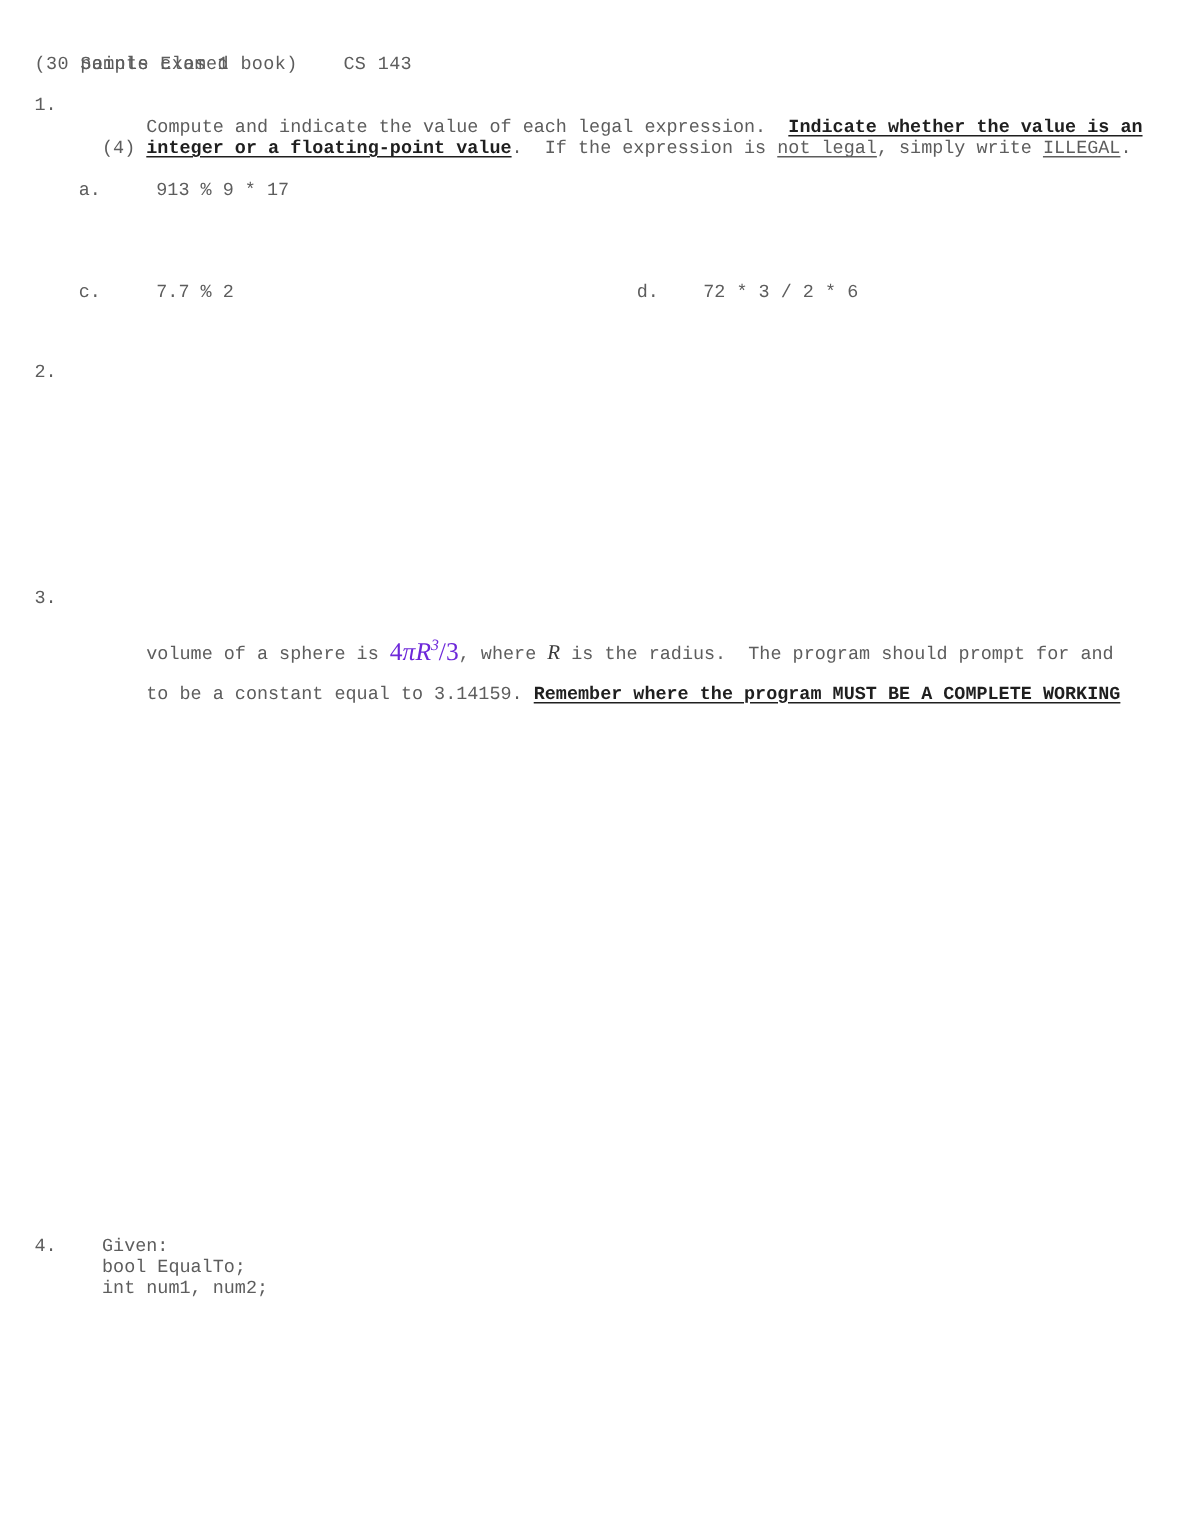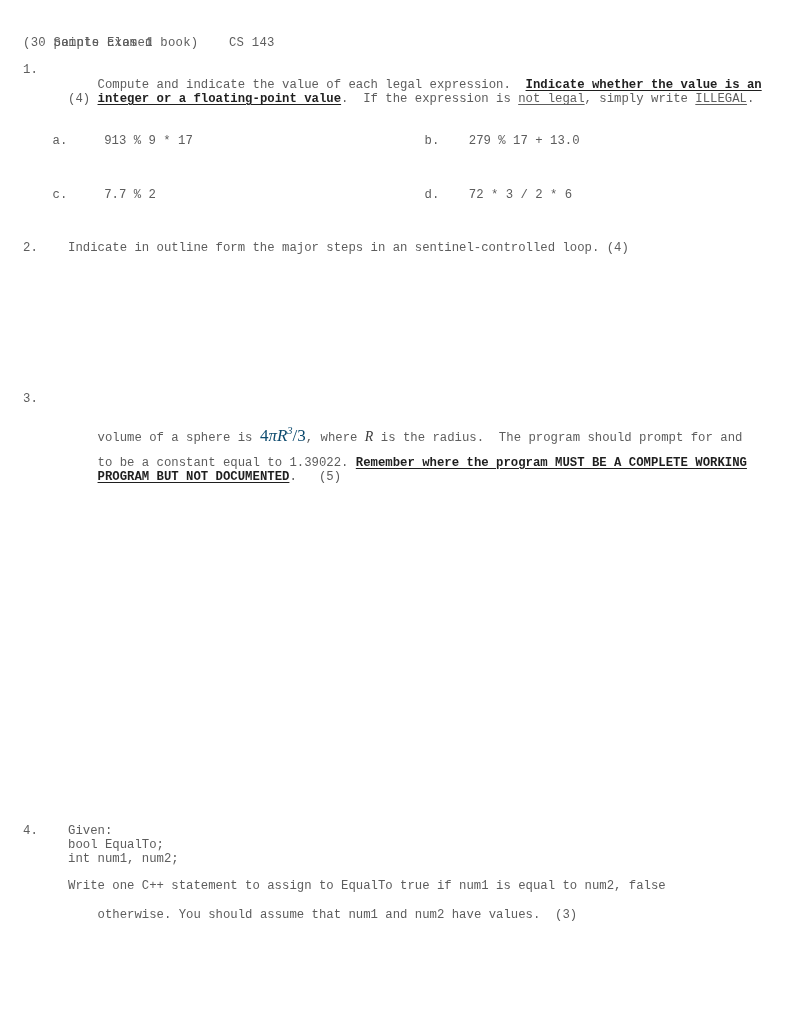--- a/index.html
+++ b/index.html
@@ -56,21 +56,21 @@
   .ul {
     text-decoration: underline;
     text-underline-offset: 2px;
   }
 
   
   .math {
     font-family: "Liberation Serif", "DejaVu Serif", serif;
     font-style: italic;
     font-size: 17px;
-    color: #0c4a6e;
+    color: #6d28d9;
     letter-spacing: 0;
     vertical-align: -1px;
   }
   .math .up {
     font-style: normal;
   }
   .math sup {
     font-size: 0.62em;
     vertical-align: super;
     font-style: italic;
@@ -101,58 +101,47 @@
   <div class="qbody" style="top:63px;">
     <span>Compute and indicate the value of each legal expression.  </span><span class="emph">Indicate whether the value is an</span>
   </div>
 
   <div class="qbody" style="top:77.5px;">
     <span class="emph">integer or a floating-point value</span><span>.  If the expression is </span><span class="ul">not legal</span><span>, simply write </span><span class="ul">ILLEGAL</span><span>.</span>
   </div>
 
   <div class="qbody" style="top:92px;">(4)</div>
 
-  <div class="colA" style="top:119px;">
+  <div class="colA" style="top:105px;">
     <span>a.</span><span>     </span><span>913 % 9 * 17</span>
-  </div>
-  <div class="colB" style="top:119px;">
-    <span>b.</span><span>    </span><span>279 % 17 + 13.0</span>
   </div>
 
   <div class="colA" style="top:173px;">
     <span>c.</span><span>     </span><span>7.7 % 2</span>
   </div>
   <div class="colB" style="top:173px;">
     <span>d.</span><span>    </span><span>72 * 3 / 2 * 6</span>
   </div>
 
   <div class="qnum" style="top:241px;">2.</div>
-  <div class="qbody" style="top:241px;">Indicate in outline form the major steps in an sentinel-controlled loop. (4)</div>
 
   <div class="qnum" style="top:392px;">3.</div>
 
 
   <div class="qbody" style="top:410px;">
     <span>volume of a sphere is </span><span class="math"><span class="up">4</span><span>π</span><span>R</span><sup>3</sup><span class="up">/3</span></span><span>, where </span><span class="varR">R</span><span> is the radius.  The program should prompt for and</span>
   </div>
 
 
   <div class="qbody" style="top:441px;">
-    <span>to be a constant equal to 1.39022. </span><span class="emph">Remember where the program MUST BE A COMPLETE WORKING</span>
+    <span>to be a constant equal to 3.14159. </span><span class="emph">Remember where the program MUST BE A COMPLETE WORKING</span>
   </div>
 
-  <div class="qbody" style="top:455.5px;">
-    <span class="emph">PROGRAM BUT NOT DOCUMENTED</span><span>.</span><span>   </span><span>(5)</span>
-  </div>
 
   <div class="qnum" style="top:824px;">4.</div>
 
   <div class="qbody" style="top:824px;">Given:</div>
   <div class="qbody" style="top:838px;">bool EqualTo;</div>
   <div class="qbody" style="top:852px;">int num1, num2;</div>
 
-  <div class="qbody" style="top:879px;">Write one C++ statement to assign to EqualTo true if num1 is equal to num2, false</div>
 
-  <div class="qbody" style="top:893.5px;">
-    <span>otherwise. You should assume that num1 and num2 have values.  </span><span>(3)</span>
-  </div>
 
 </div>
 
 </body></html>

